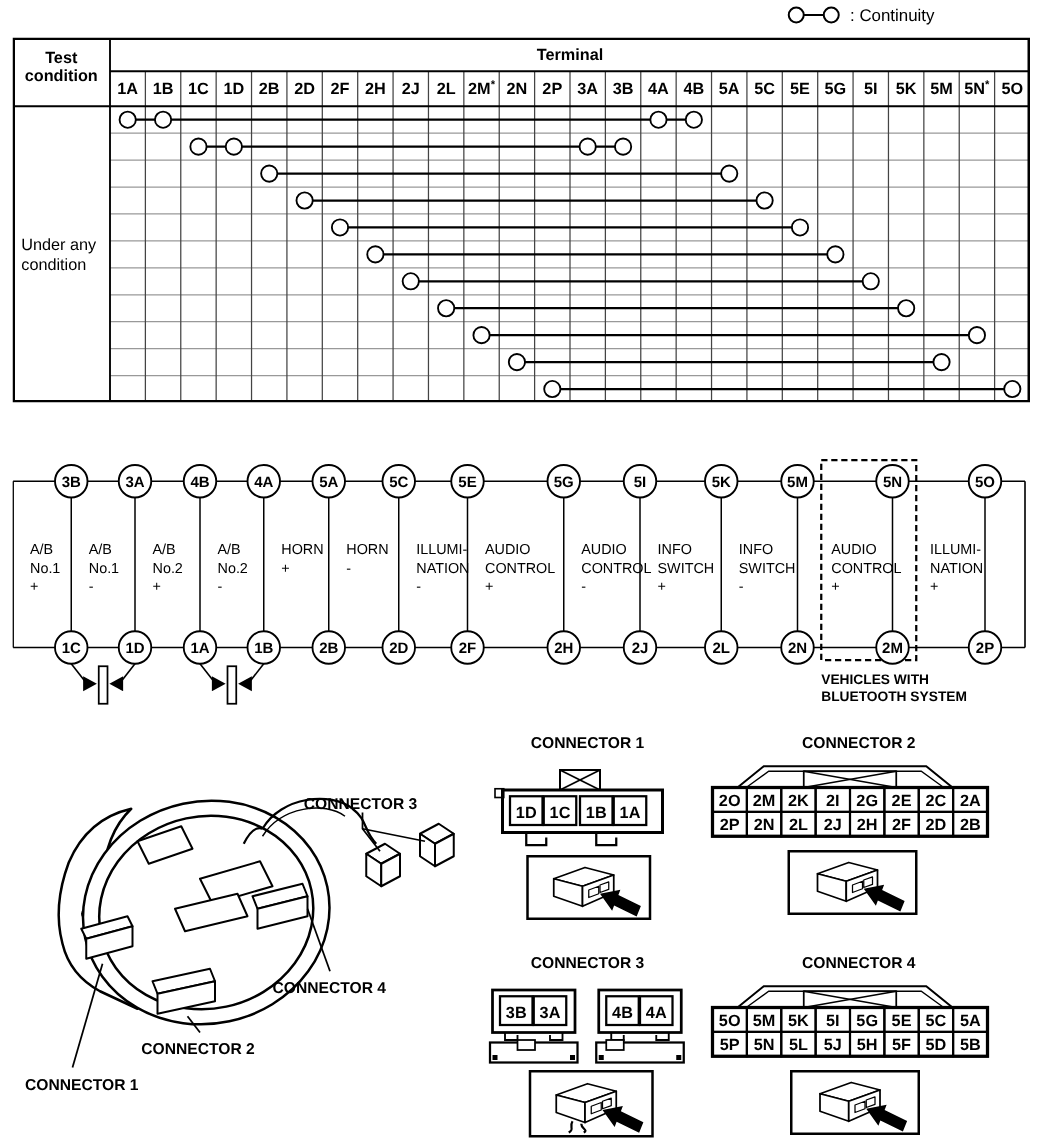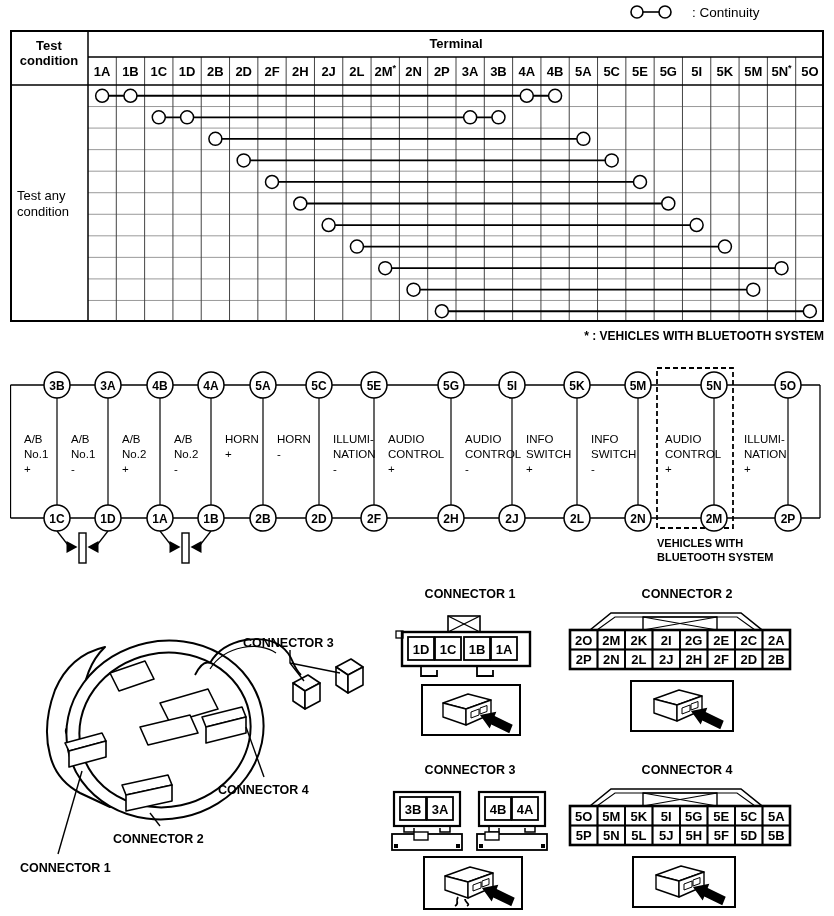--- a/index.html
+++ b/index.html
@@ -1,20 +1,20 @@
 <!DOCTYPE html>
 <html><head>
 <meta charset="utf-8">
 <style>
   html,body{margin:0;padding:0;background:#fff;}
   .page{position:relative;width:834px;height:916px;background:#fff;color:#000;
         font-family:"Liberation Sans",sans-serif;overflow:hidden;}
   .abs{position:absolute;}
   
-  .legend{position:absolute;left:628px;top:4px;display:flex;align-items:center;gap:18px;}
+  .legend{position:absolute;left:628px;top:4px;display:flex;align-items:center;gap:6px;}
   .legend-text{font-size:13.5px;}
   
   .ctable{position:absolute;left:10px;top:30px;width:814px;height:292px;}
   .ctable svg{position:absolute;left:0;top:0;}
   .cell-testcond{position:absolute;left:0;top:0;width:78px;height:45px;
     display:flex;align-items:center;justify-content:center;text-align:center;
     font-weight:bold;font-size:13px;line-height:15px;}
   .cell-terminal{position:absolute;left:78px;top:0;width:736px;height:27px;
     display:flex;align-items:center;justify-content:center;font-weight:bold;font-size:13px;border-radius:10px;}
   .cell-cond{position:absolute;left:0;top:55px;width:78px;height:237px;
@@ -142,24 +142,23 @@
         <line x1="403.53846153846155" y1="259.6818181818182" x2="743.2307692307692" y2="259.6818181818182" stroke="#000" stroke-width="1.8"></line>
         <circle cx="403.53846153846155" cy="259.6818181818182" r="6.5" fill="#fff" stroke="#000" stroke-width="1.5"></circle>
         <circle cx="743.2307692307692" cy="259.6818181818182" r="6.5" fill="#fff" stroke="#000" stroke-width="1.5"></circle>
         <line x1="431.8461538461538" y1="281.22727272727275" x2="799.8461538461538" y2="281.22727272727275" stroke="#000" stroke-width="1.8"></line>
         <circle cx="431.8461538461538" cy="281.22727272727275" r="6.5" fill="#fff" stroke="#000" stroke-width="1.5"></circle>
         <circle cx="799.8461538461538" cy="281.22727272727275" r="6.5" fill="#fff" stroke="#000" stroke-width="1.5"></circle>
         <rect x="1" y="1" width="812" height="290" fill="none" stroke="#000" stroke-width="2"></rect>
       </svg>
     <div class="cell-testcond">Test condition</div>
     <div class="cell-terminal">Terminal</div>
-    <div class="cell-cond">Test any condition</div>
+    <div class="cell-cond">Under any condition</div>
   </div>
 
-  <div class="footnote">* : VEHICLES WITH BLUETOOTH SYSTEM</div>
 
   <svg id="term-svg" class="abs" style="left:10px;top:355px;" width="814" height="215">
       <line x1="0.5" y1="30" x2="810" y2="30" stroke="#000" stroke-width="1.3"></line>
       <line x1="0.5" y1="163" x2="810" y2="163" stroke="#000" stroke-width="1.3"></line>
       <line x1="0.5" y1="30" x2="0.5" y2="163" stroke="#000" stroke-width="1.3"></line>
       <line x1="810" y1="30" x2="810" y2="163" stroke="#000" stroke-width="1.3"></line>
       <rect x="647" y="13" width="76" height="160" fill="none" stroke="#000" stroke-width="1.8" stroke-dasharray="5 3"></rect>
       <line x1="47" y1="30" x2="47" y2="163" stroke="#000" stroke-width="1.2"></line>
       <text x="14" y="88" font-size="11.5" text-anchor="start">A/B</text>
       <text x="14" y="103" font-size="11.5" text-anchor="start">No.1</text>

